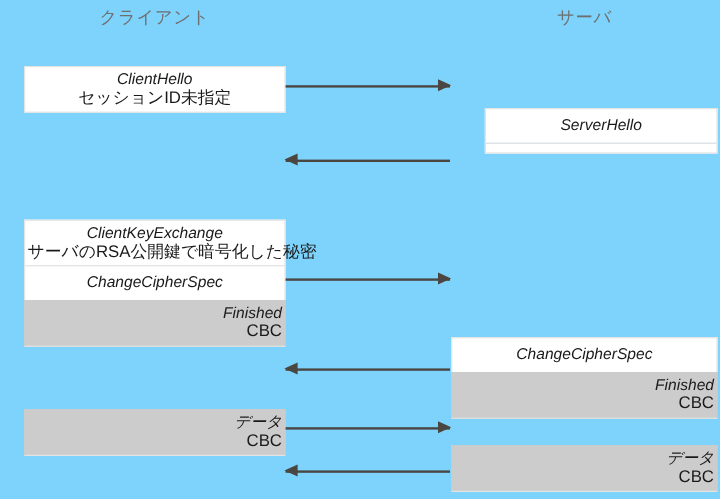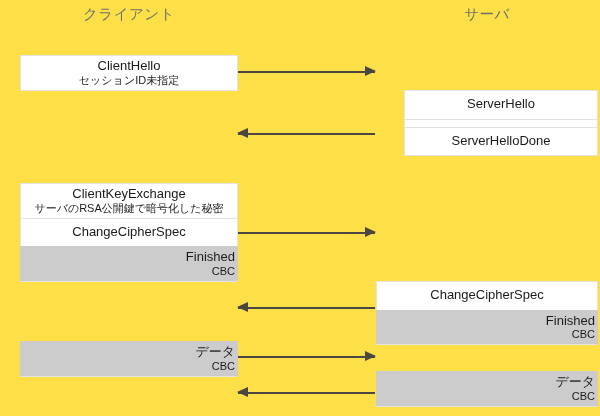--- a/index.html
+++ b/index.html
@@ -4,21 +4,21 @@
 <style>
   html, body {
     margin: 0;
     padding: 0;
     background: #ffffff;
   }
   #stage {
     position: relative;
     width: 600px;
     height: 416px;
-    background: #fde047;
+    background: #7dd3fc;
     font-family: "Liberation Sans", "DejaVu Sans", sans-serif;
     overflow: hidden;
   }
   
   .col-header {
     position: absolute;
     top: 5px;
     font-size: 14.5px;
     color: #6e6e6e;
     letter-spacing: 0.5px;
@@ -52,24 +52,25 @@
     border-color: #cccccc;
     text-align: right;
   }
 
   .msg .title {
     display: block;
     font-size: 13px;
     color: #1a1a1a;
     font-weight: 400;
     white-space: nowrap;
+    font-style: italic;
   }
   .msg .sub {
     display: block;
-    font-size: 11px;
+    font-size: 14px;
     color: #1a1a1a;
     margin-top: 0px;
     white-space: nowrap;
   }
   .msg .sub:empty { display: none; }
 
   
   .msg.single { padding-top: 6px; padding-bottom: 7px; }
 
   
@@ -117,23 +118,20 @@
         <div class="msg">
           <span class="title">ClientHello</span>
           <span class="sub">セッションID未指定</span>
         </div>
       </div>
       <div class="group server" style="top: 90px; padding-left: 28px;">
         <div class="msg single">
           <span class="title">ServerHello</span>
         </div>
         <div class="msg">
-        </div>
-        <div class="msg single">
-          <span class="title">ServerHelloDone</span>
         </div>
       </div>
       <div class="group client" style="top: 183px;">
         <div class="msg">
           <span class="title">ClientKeyExchange</span>
           <span class="sub">サーバのRSA公開鍵で暗号化した秘密</span>
         </div>
         <div class="msg single">
           <span class="title">ChangeCipherSpec</span>
         </div>

